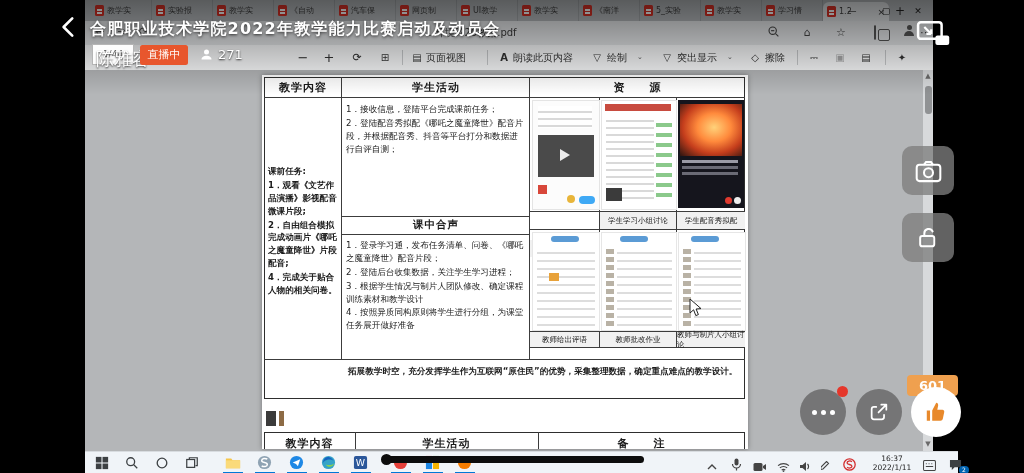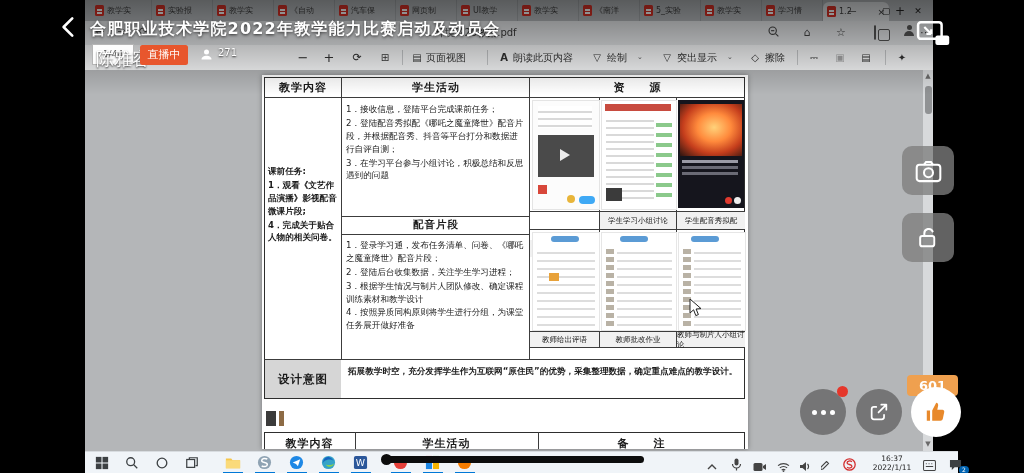--- a/index.html
+++ b/index.html
@@ -81,21 +81,21 @@
   .openline{position:absolute;top:20px;width:20px;height:2px;background:#0078d7;}
   .traytxt{position:absolute;top:2px;font-size:7.5px;color:#222;text-align:center;line-height:1.25;}
   .badge2{position:absolute;right:-4px;bottom:-2px;min-width:8px;height:8px;border-radius:4px;background:#0063b1;color:#fff;font-size:6px;line-height:8px;text-align:center;padding:0 1px;}
 
   
   #topshade{position:absolute;left:85px;top:0;width:873px;height:95px;background:linear-gradient(rgba(0,0,0,.5),rgba(0,0,0,0));pointer-events:none;}
   #livetitle{position:absolute;left:90px;top:19px;font-size:16px;letter-spacing:1.2px;color:#fff;font-weight:600;text-shadow:0 1px 3px rgba(0,0,0,.7);}
   #pagebox{position:absolute;left:92px;top:44px;width:42px;height:21px;background:#fdfdfd;border:1px solid #b5b5b5;box-sizing:border-box;font-size:9px;color:#666;text-align:center;line-height:19px;}
   #streamername{position:absolute;left:96px;top:47px;font-size:18px;color:#fff;text-shadow:0 1px 2px rgba(0,0,0,.8);}
   #livebadge{position:absolute;left:140px;top:45px;width:48px;height:20px;background:#e8562d;border-radius:2.5px;color:#fff;font-size:11px;text-align:center;line-height:20px;}
-  #viewers{position:absolute;left:218px;top:47px;font-size:10px;color:#fff;text-shadow:0 1px 2px rgba(0,0,0,.8);}
+  #viewers{position:absolute;left:218px;top:47px;font-size:13px;color:#fff;text-shadow:0 1px 2px rgba(0,0,0,.8);}
   #commentpill{position:absolute;left:62px;top:392px;width:162px;height:40px;border-radius:21px;background:rgba(66,66,66,.55);}
   #commentpill span{position:absolute;left:18px;top:0;line-height:40px;font-size:14.5px;color:#dedede;}
   .roundbtn{position:absolute;width:46px;height:46px;border-radius:50%;background:rgba(108,108,108,.88);display:flex;align-items:center;justify-content:center;}
   #morebtn{left:800px;top:389px;}
   #morebtn .dots{display:flex;gap:4px;}
   #morebtn .dots i{width:5px;height:5px;border-radius:50%;background:#fff;}
   #moredot{position:absolute;left:837px;top:386px;width:11px;height:11px;border-radius:50%;background:#e5372b;}
   #sharebtn{left:856px;top:389px;}
   #likebadge{position:absolute;left:907px;top:375px;width:51px;height:21px;background:#efa04f;border-radius:4px;color:#fff;font-weight:bold;font-size:13px;text-align:center;line-height:21px;}
   #likebtn{position:absolute;left:911px;top:387px;width:50px;height:50px;border-radius:50%;background:#fff;display:flex;align-items:center;justify-content:center;}
@@ -239,29 +239,29 @@
         <div class="ln" style="left:268px;top:272px;width:215px;height:1px;"></div>
         <div class="ln" style="left:2px;top:284px;width:481px;height:1px;"></div>
 
         <div class="hcell" style="left:2px;top:3px;width:78px;height:19px;">教学内容</div>
         <div class="hcell" style="left:80px;top:3px;width:188px;height:19px;">学生活动</div>
         <div class="hcell" style="left:268px;top:3px;width:215px;height:19px;">资　　源</div>
 
         <div class="bodytext" style="left:6px;top:90px;width:72px;font-weight:bold;">
           <p>课前任务:</p>
           <p>1．观看《文艺作品演播》影视配音微课片段;</p>
+          <p>2．自由组合模拟完成动画片《哪吒之魔童降世》片段配音;</p>
           <p>4．完成关于贴合人物的相关问卷。</p>
         </div>
 
         <div class="bodytext" style="left:84px;top:28px;width:180px;">
           <p>1．接收信息，登陆平台完成课前任务；</p>
           <p>2．登陆配音秀拟配《哪吒之魔童降世》配音片段，并根据配音秀、抖音等平台打分和数据进行自评自测；</p>
-          <p>3．在学习平台参与小组讨论，积极总结和反思遇到的问题</p>
-        </div>
-        <div class="hcell" style="left:80px;top:141px;width:188px;height:18px;font-size:10.5px;">配音片段</div>
+        </div>
+        <div class="hcell" style="left:80px;top:141px;width:188px;height:18px;font-size:10.5px;">课中合声</div>
         <div class="bodytext" style="left:84px;top:164px;width:180px;">
           <p>1．登录学习通，发布任务清单、问卷、《哪吒之魔童降世》配音片段；</p>
           <p>2．登陆后台收集数据，关注学生学习进程；</p>
           <p>3．根据学生情况与制片人团队修改、确定课程训练素材和教学设计</p>
           <p>4．按照异质同构原则将学生进行分组，为课堂任务展开做好准备</p>
         </div>
 
         <div class="thumb th-s1" style="left:270px;top:25px;width:66px;height:108px;">
           <div class="lines txtlines"></div>
             <div class="vid"></div>
@@ -297,21 +297,20 @@
         </div>
         <div class="thumb th-t" style="left:416px;top:157px;width:66px;height:97px;">
           <div class="toppill" style="left:12px;"></div>
             <div class="avcol"></div>
             <div class="list" style="left:15px;"></div>
         </div>
         <div class="capcell" style="left:268px;top:257px;width:69px;height:15px;">教师给出评语</div>
         <div class="capcell" style="left:338px;top:257px;width:76px;height:15px;">教师批改作业</div>
         <div class="capcell" style="left:415px;top:257px;width:68px;height:15px;">教师与制片人小组讨论</div>
 
-        <div class="hcell" style="left:3px;top:285px;width:76px;height:38px;background:#d6d6d6;font-size:11.5px;">设计意图</div>
         <div class="bodytext" style="left:86px;top:289px;width:392px;font-weight:600;line-height:1.75;">拓展教学时空，充分发挥学生作为互联网“原住民”的优势，采集整理数据，确定重点难点的教学设计。</div>
 
         <div class="seclead" style="left:4px;top:336px;">
           <span style="width:10px;height:15px;background:#3b3b3b;display:inline-block;"></span>
           <span style="width:5px;height:15px;background:#8d6b45;display:inline-block;"></span>
         </div>
 
         <div class="frame" style="left:2px;top:357px;width:481px;height:28px;"></div>
         <div class="ln" style="left:93px;top:357px;width:1px;height:26px;"></div>
         <div class="ln" style="left:276px;top:357px;width:1px;height:26px;"></div>

